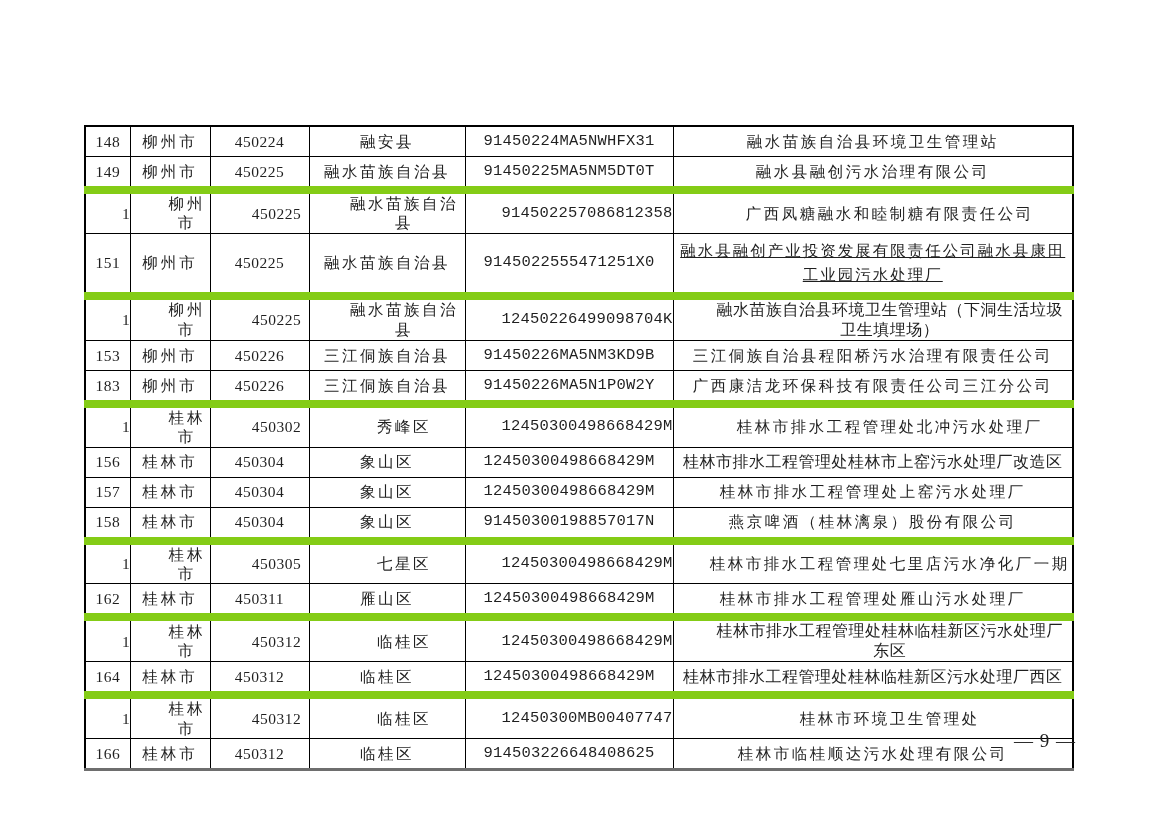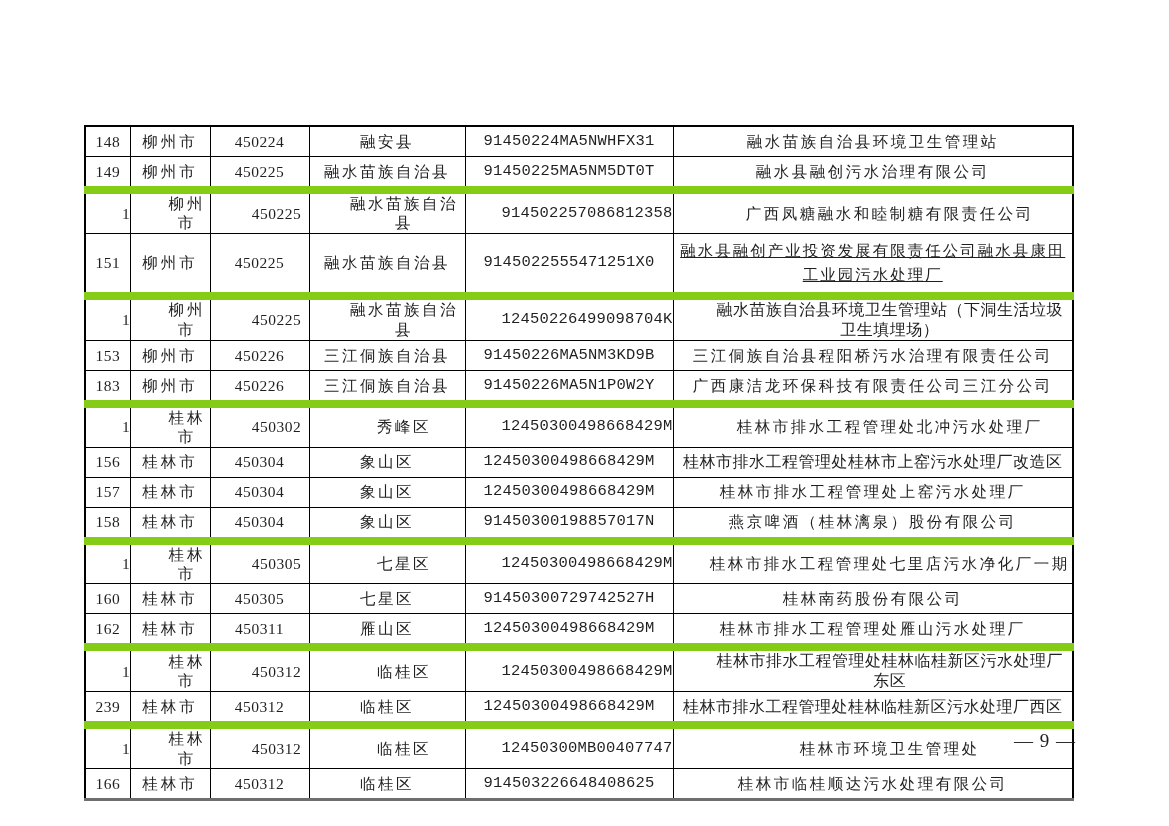--- a/index.html
+++ b/index.html
@@ -164,45 +164,37 @@
         </tr>
         <tr class="thick-top">
           <td class="col-no">159</td>
           <td class="col-city">桂林市</td>
           <td class="col-code">450305</td>
           <td class="col-district">七星区</td>
           <td class="col-credit">12450300498668429M</td>
           <td class="col-name">桂林市排水工程管理处七里店污水净化厂一期</td>
         </tr>
         <tr>
-          <td class="col-no">160</td>
-          <td class="col-city">桂林市</td>
-          <td class="col-code">450305</td>
-          <td class="col-district">七星区</td>
-          <td class="col-credit">91450300729742527H</td>
-          <td class="col-name">桂林南药股份有限公司</td>
-        </tr>
-        <tr>
           <td class="col-no">162</td>
           <td class="col-city">桂林市</td>
           <td class="col-code">450311</td>
           <td class="col-district">雁山区</td>
           <td class="col-credit">12450300498668429M</td>
           <td class="col-name">桂林市排水工程管理处雁山污水处理厂</td>
         </tr>
         <tr class="thick-top">
           <td class="col-no">163</td>
           <td class="col-city">桂林市</td>
           <td class="col-code">450312</td>
           <td class="col-district">临桂区</td>
           <td class="col-credit">12450300498668429M</td>
           <td class="col-name compact">桂林市排水工程管理处桂林临桂新区污水处理厂东区</td>
         </tr>
         <tr>
-          <td class="col-no">239</td>
+          <td class="col-no">164</td>
           <td class="col-city">桂林市</td>
           <td class="col-code">450312</td>
           <td class="col-district">临桂区</td>
           <td class="col-credit">12450300498668429M</td>
           <td class="col-name compact">桂林市排水工程管理处桂林临桂新区污水处理厂西区</td>
         </tr>
         <tr class="thick-top">
           <td class="col-no">165</td>
           <td class="col-city">桂林市</td>
           <td class="col-code">450312</td>

